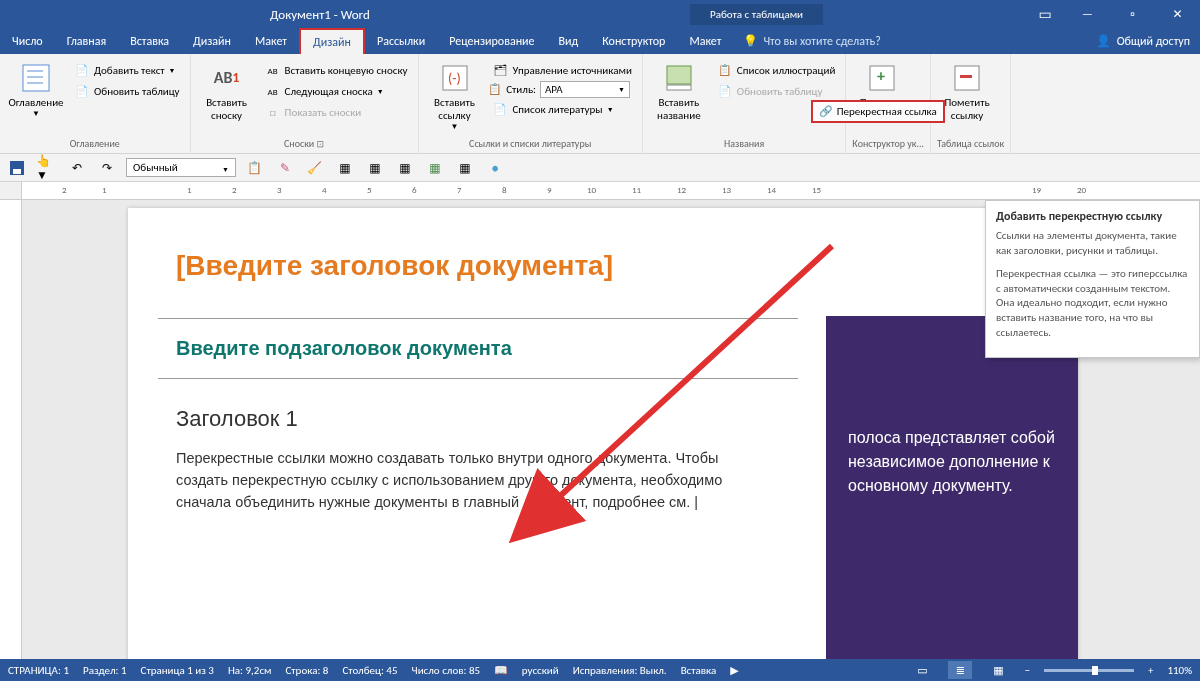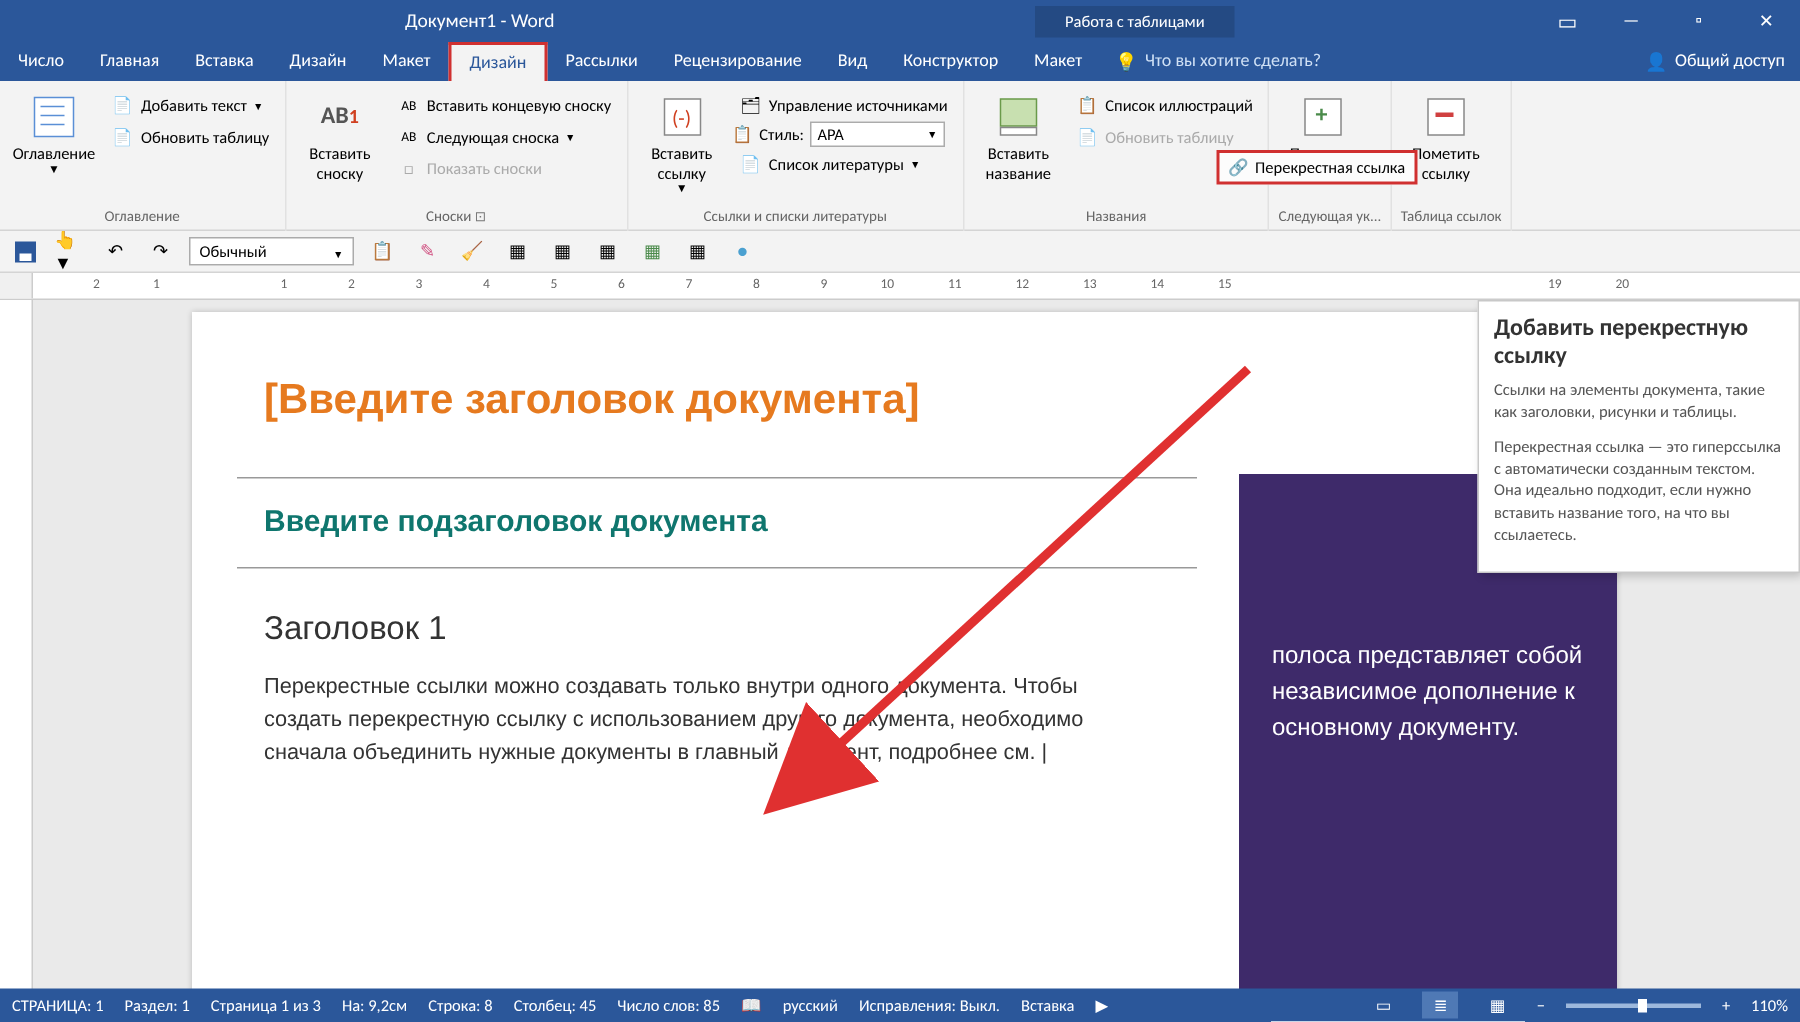--- a/index.html
+++ b/index.html
@@ -54,21 +54,21 @@
 
 .doc-title { position: absolute; left: 48px; top: 42px; font-size: 28px; font-weight: bold; color: #e67a1f; font-family: 'Century Gothic', sans-serif; }
 .doc-subtitle-box { position: absolute; left: 30px; top: 110px; width: 640px; border-top: 1px solid #999; border-bottom: 1px solid #999; padding: 18px 18px; }
 .doc-subtitle { font-size: 20px; font-weight: bold; color: #0f766e; font-family: 'Century Gothic', sans-serif; }
 .doc-h1 { position: absolute; left: 48px; top: 198px; font-size: 22px; color: #333; font-family: 'Century Gothic', sans-serif; font-weight: normal; }
 .doc-para { position: absolute; left: 48px; top: 240px; width: 595px; font-size: 14.5px; line-height: 1.5; color: #333; font-family: 'Century Gothic', sans-serif; }
 .sidebar-box { position: absolute; right: 0; top: 108px; width: 252px; height: 500px; background: #3e2a6a; color: #fff; padding: 110px 22px 20px 22px; font-size: 16px; line-height: 1.5; font-family: 'Century Gothic', sans-serif; }
 
 
 .tooltip { position: absolute; top: 0; right: 0; width: 215px; background: #fff; border: 1px solid #c8c8c8; box-shadow: 2px 2px 6px rgba(0,0,0,0.2); padding: 8px 10px; font-size: 11px; color: #555; z-index: 50; }
-.tooltip .tt-title { font-weight: bold; font-size: 16px; color: #333; margin-bottom: 6px; }
+.tooltip .tt-title { font-weight: bold; font-size: 12px; color: #333; margin-bottom: 6px; }
 .tooltip p { margin-bottom: 8px; line-height: 1.35; }
 
 
 .arrow-svg { position: absolute; left: 470px; top: 36px; z-index: 40; pointer-events: none; }
 
 
 .statusbar { position: absolute; bottom: 0; left: 0; right: 0; height: 22px; background: #2b579a; color: #fff; display: flex; align-items: center; gap: 14px; padding: 0 8px; font-size: 11px; }
 .statusbar .spacer { flex: 1; }
 .statusbar .view-btn { width: 24px; height: 18px; display: flex; align-items: center; justify-content: center; }
 .zoom-slider { width: 90px; height: 3px; background: #9db8dc; position: relative; }
@@ -236,21 +236,21 @@
       <div class="big-btn">
         <div class="icon-slot">
           <svg width="30" height="30">
               <rect x="3" y="3" width="24" height="24" fill="#fff" stroke="#888"></rect>
               <text x="10" y="18" font-size="16" fill="#4a8a4a" font-weight="bold">+</text>
             </svg>
         </div>
         <span>Пометить элемент</span>
       </div>
     </div>
-    <div class="group-label">Следующая ук...</div>
+    <div class="group-label">Конструктор ук...</div>
   </div>
 
   <div class="group">
     <div class="group-body">
       <div class="big-btn">
         <div class="icon-slot">
           <svg width="30" height="30">
               <rect x="3" y="3" width="24" height="24" fill="#fff" stroke="#888"></rect>
               <rect x="8" y="12" width="12" height="3" fill="#d04040"></rect>
             </svg>

